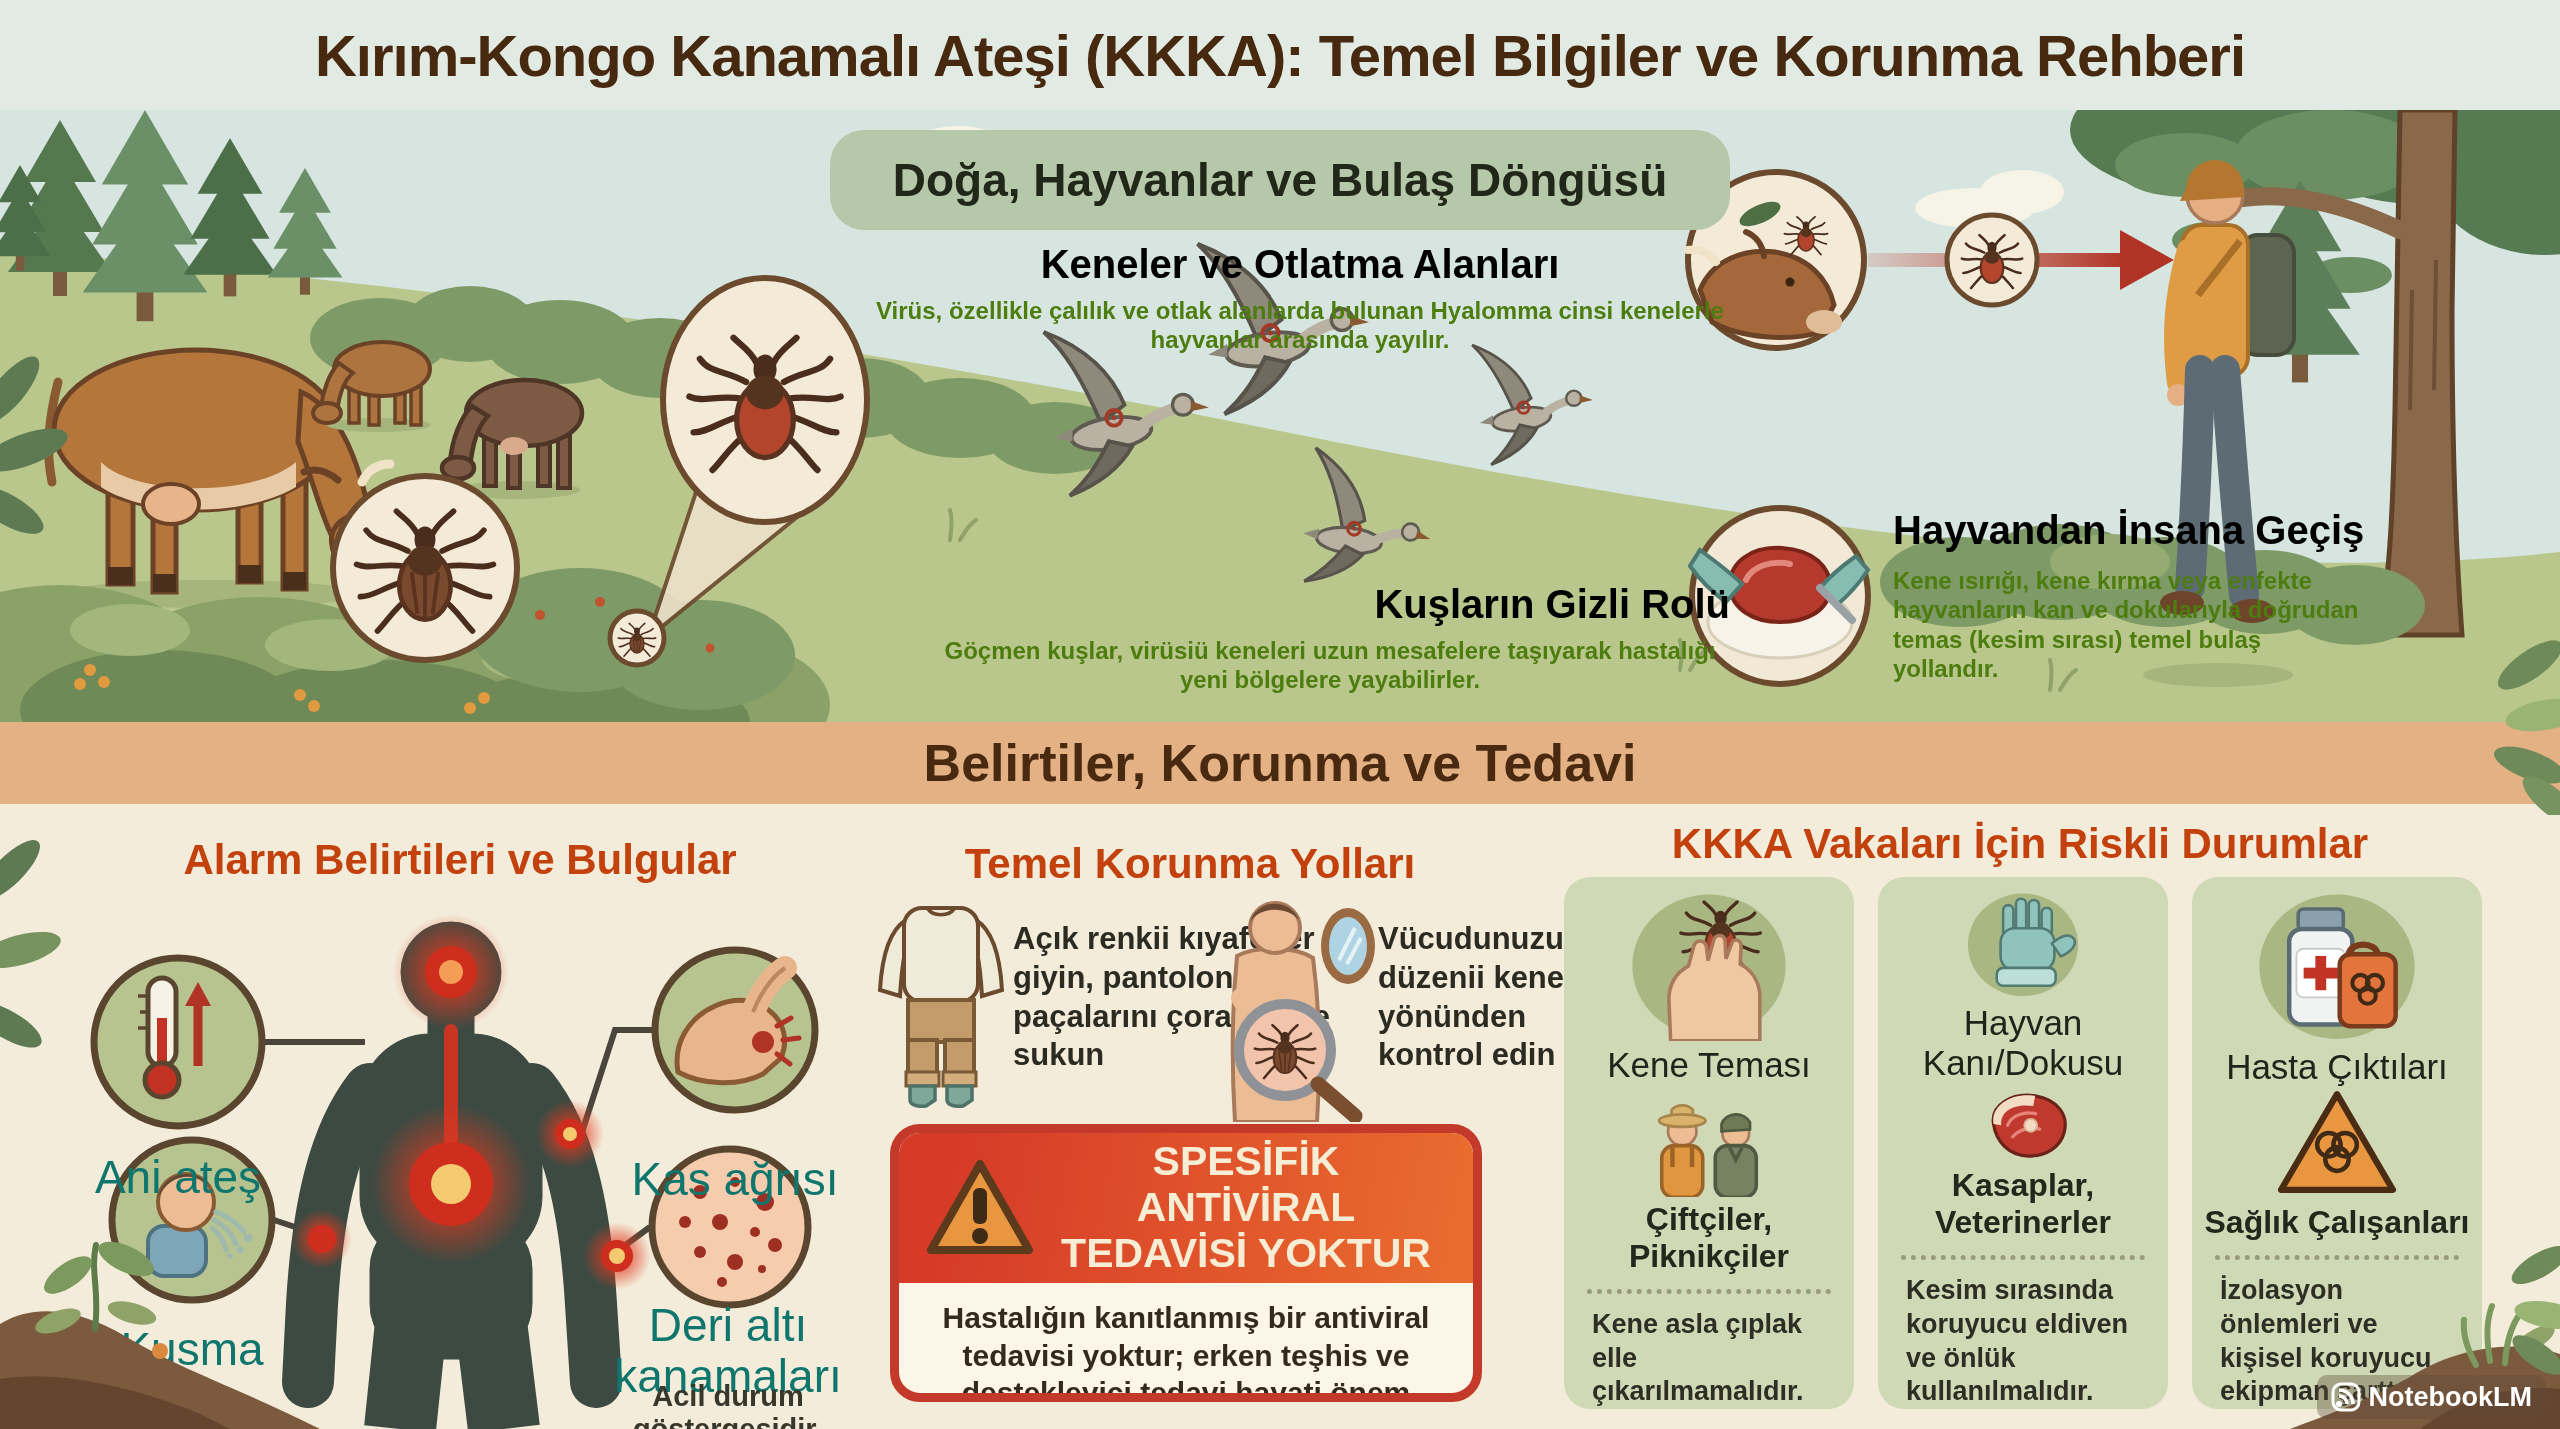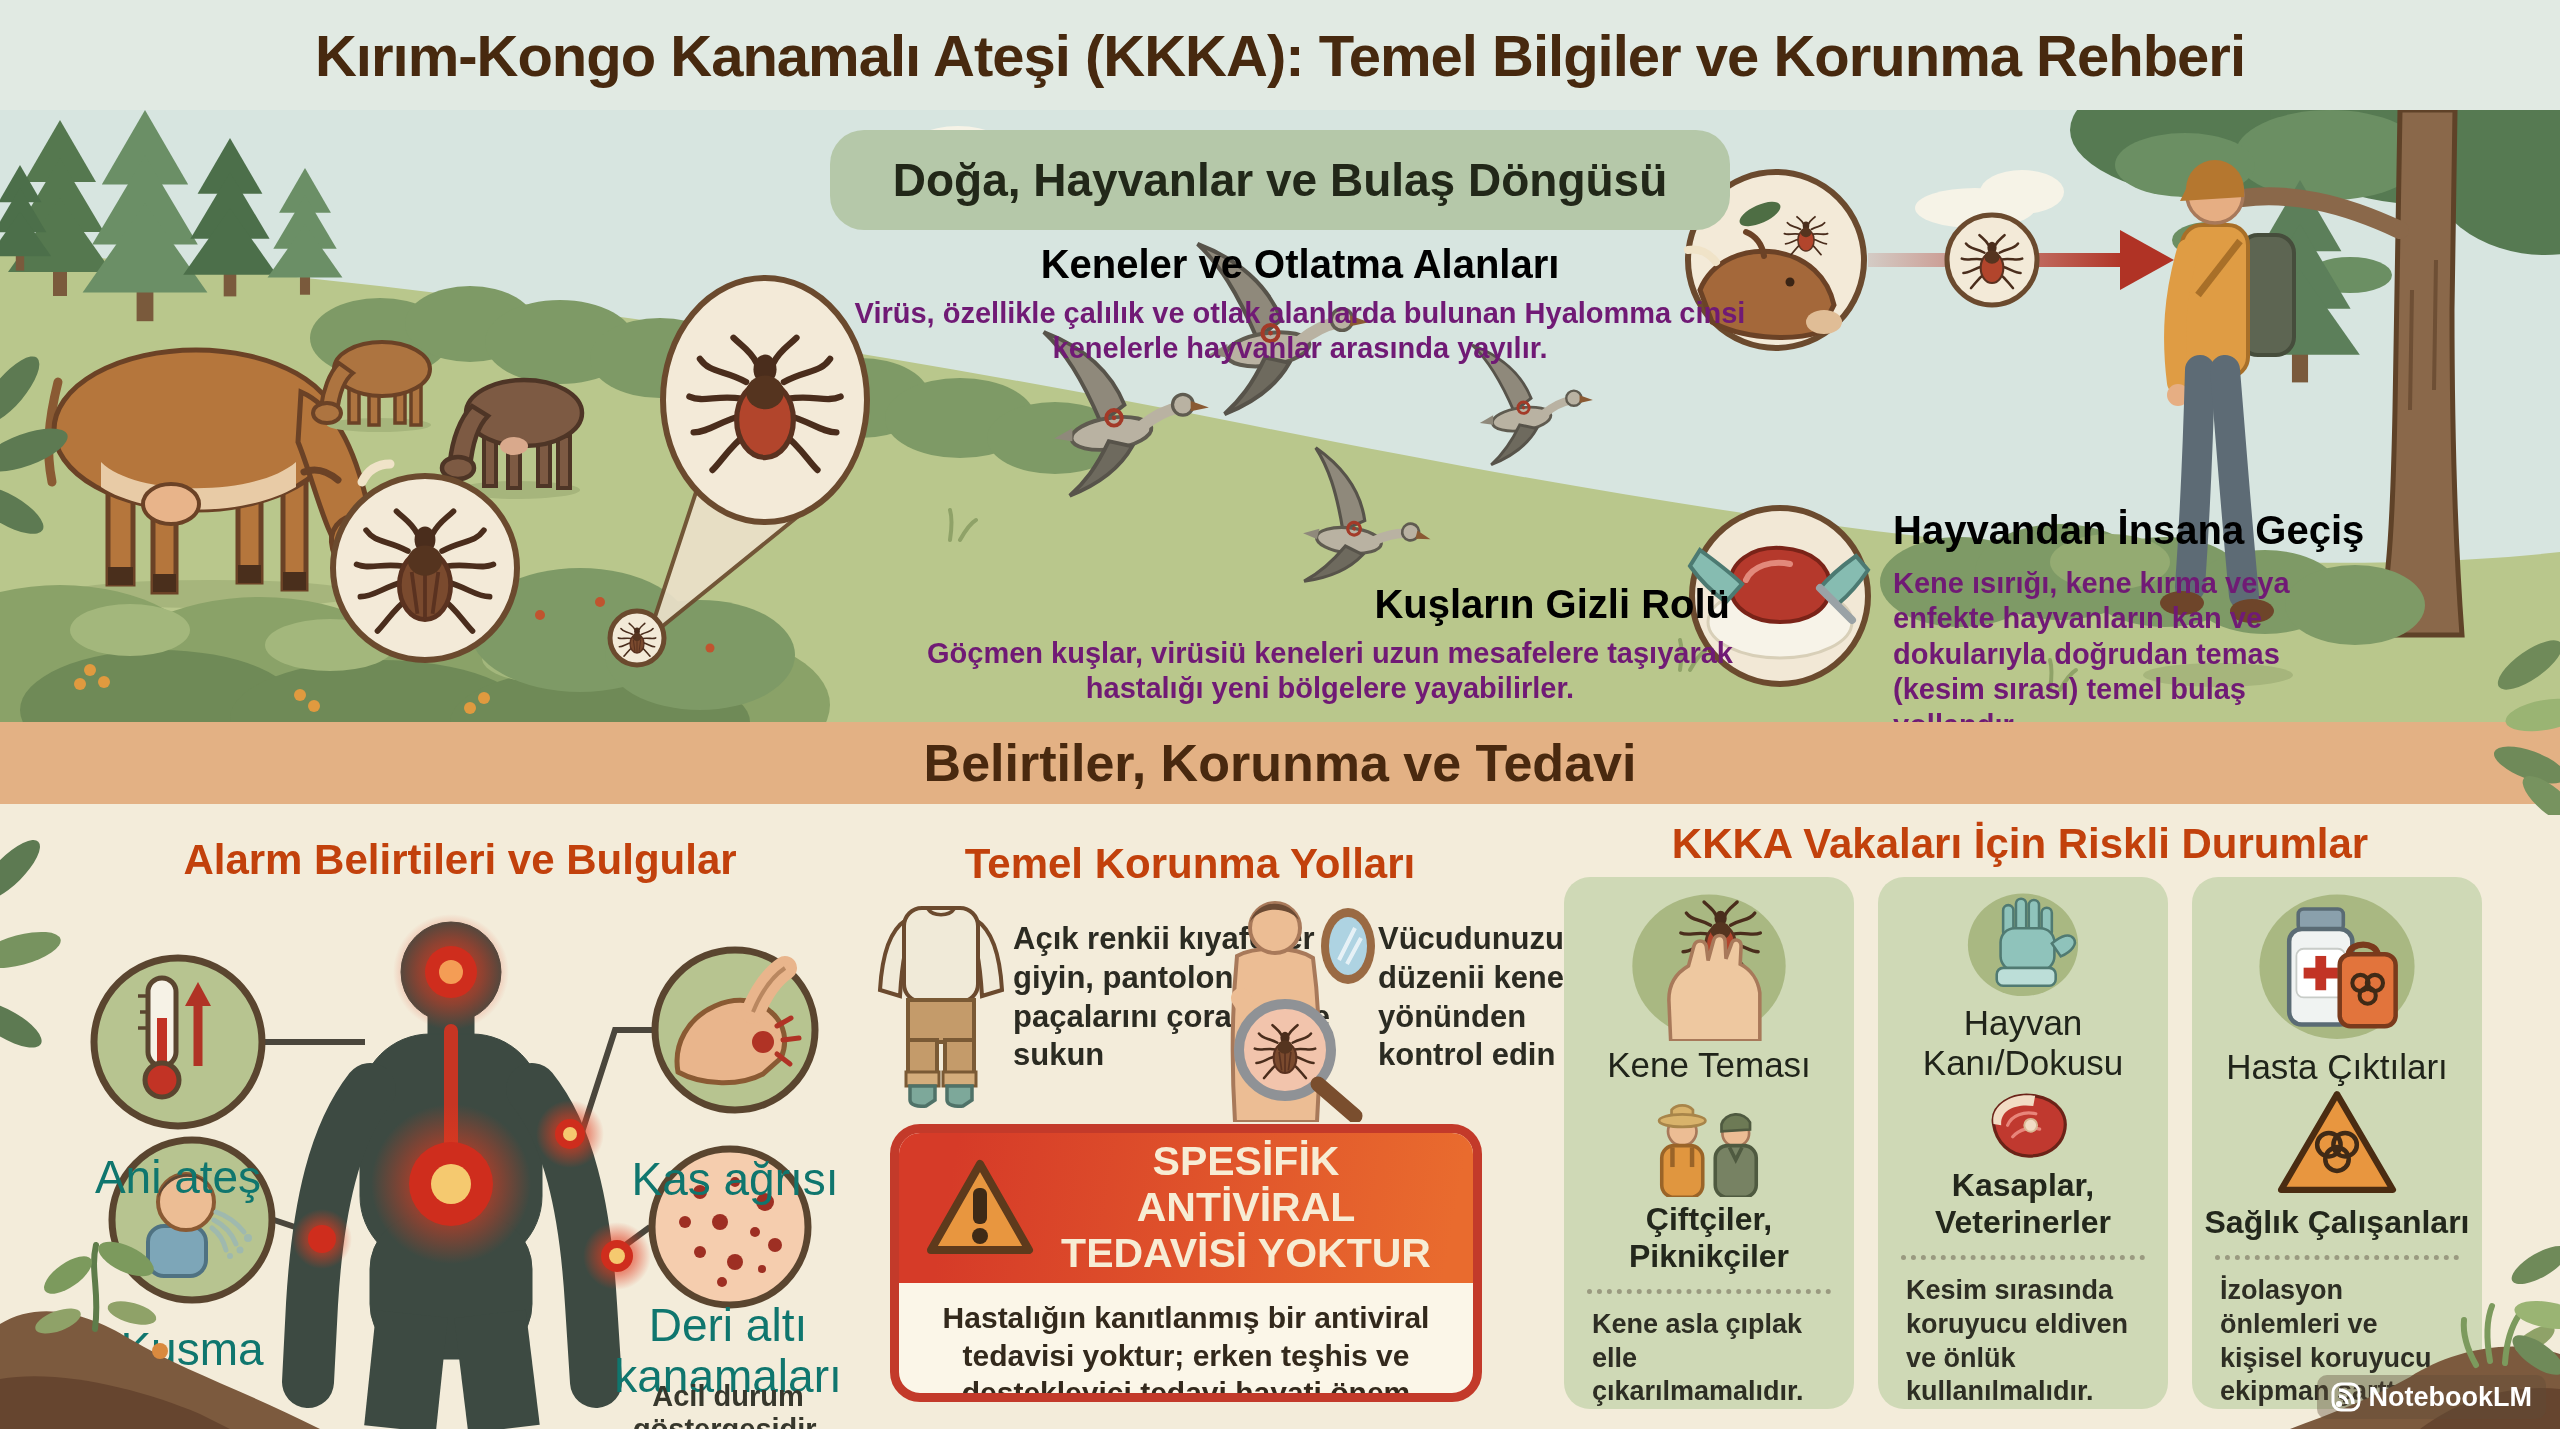--- a/index.html
+++ b/index.html
@@ -13,21 +13,21 @@
     display:flex; align-items:center; justify-content:center; }
   .title-band h1 { font-size:58px; font-weight:bold; color:#47290f; letter-spacing:-1px; }
 
   
   .scene { top:110px; left:0; width:2560px; height:612px; }
   .scene svg.art { position:absolute; top:0; left:0; }
   .pill { top:20px; left:50%; transform:translateX(-50%); width:900px; height:100px;
     background:#b5c8a9; border-radius:34px; display:flex; align-items:center; justify-content:center; }
   .pill div { font-size:46px; font-weight:bold; color:#222819; }
   .scene-h { font-size:40px; font-weight:bold; color:#000000; text-align:center; }
-  .scene-p { font-size:29px; font-weight:600; color:#701a75; text-align:center; line-height:1.22; }
+  .scene-p { font-size:24px; font-weight:600; color:#4d7c0f; text-align:center; line-height:1.22; }
   .keneler-t { top:132px; left:780px; width:1040px; }
   .keneler-p { top:186px; left:840px; width:920px; }
   .birds-t   { top:472px; left:930px; width:800px;text-align:right; }
   .birds-p   { top:526px; left:920px; width:820px; }
   .animal-t  { top:398px; left:1893px; width:500px; text-align:left; }
   .animal-p  { top:456px; left:1893px; width:480px; text-align:left; }
 
   
   .banner { top:722px; left:0; width:2560px; height:82px; background:#e3b184;
     display:flex; align-items:center; justify-content:center; }

